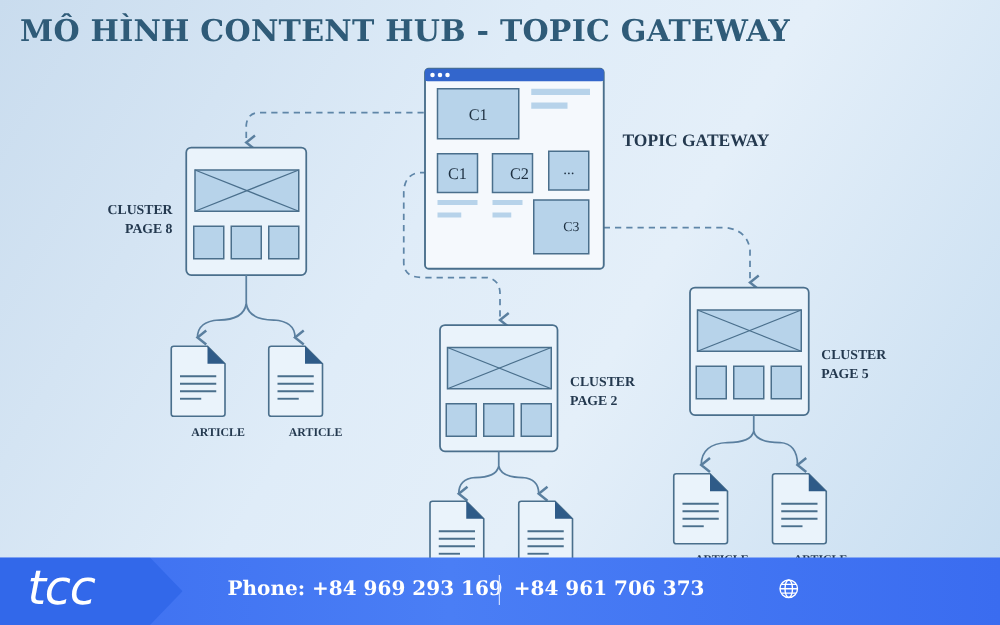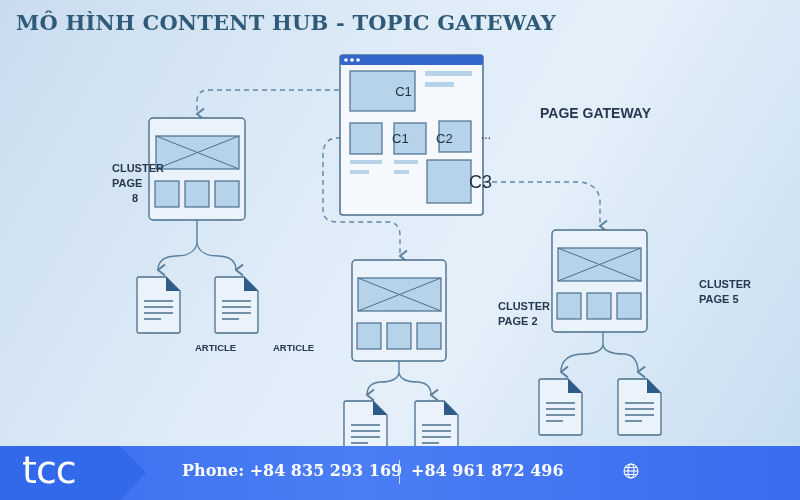--- a/index.html
+++ b/index.html
@@ -4,39 +4,40 @@
 <style>
   * { box-sizing: border-box; margin: 0; padding: 0; }
   body { width: 800px; height: 500px; overflow: hidden; font-family: "DejaVu Sans", sans-serif; }
   .canvas {
     position: relative; width: 800px; height: 500px;
     background: linear-gradient(120deg, #c9dcee 0%, #dfecf8 40%, #e4eff9 60%, #c5dcf0 100%);
     overflow: hidden;
   }
   .title {
     position: absolute; left: 16px; top: 10px;
-    font-family: "DejaVu Serif", serif; font-weight: bold; font-size: 21px;
+    font-family: "DejaVu Serif", serif; font-weight: bold; font-size: 24px;
     color: #2f5b78; letter-spacing: 0.2px;
   }
   svg.diagram { position: absolute; left: 0; top: 0; }
   .lbl {
-    position: absolute; font-family: Liberation Sans, sans-serif; font-weight: bold;
-    color: #24394f; font-size: 11px; line-height: 15px; padding-left: 42px;
+    position: absolute; font-family: Liberation Serif, serif; font-weight: bold;
+    color: #24394f; font-size: 11px; line-height: 15px;
   }
   .gw-label { font-size: 14px; }
   .art { font-size: 9.5px; margin-left: 19px; }
   .footer {
     position: absolute; left: 0; top: 446px; width: 800px; height: 54px;
     background: linear-gradient(90deg, #3c6ef0 0%, #4a7ef5 45%, #3a6cf0 100%);
     display: flex; align-items: center;
   }
   .logo {
     position: absolute; left: 0; top: 0; height: 54px; width: 150px;
     background: #3268ea;
     clip-path: polygon(0 0, 120px 0, 146px 27px, 120px 54px, 0 54px);
+    font-style: italic;
   }
   .logo span {
     position: absolute; left: 22px; top: 2px; color: #fff;
     font-family: "DejaVu Sans", sans-serif; font-size: 38px; font-weight: normal; letter-spacing: -1px;
   }
   .ft {
     position: absolute; color: #fff; font-family: "DejaVu Serif", serif;
     font-weight: bold; font-size: 16px; top: 15px;
   }
   .divider { position: absolute; left: 399px; top: 14px; width: 1px; height: 24px; background: #c8d8ff; }
@@ -176,25 +177,25 @@
             <line x1="7" y1="30" x2="36" y2="30"></line>
             <line x1="7" y1="36" x2="36" y2="36"></line>
             <line x1="7" y1="42" x2="24" y2="42"></line>
           </g>
       </g>
     </g>
   </svg>
 
   <div class="lbl" style="left:350px;top:84px;width:65px;text-align:center;font-weight:normal;font-size:13px;color:#1d2f40;">C1</div>
   <div class="lbl" style="left:350px;top:131px;width:32px;text-align:center;font-weight:normal;font-size:13px;color:#1d2f40;">C1</div>
-  <div class="lbl" style="left:394px;top:131px;width:32px;text-align:center;font-weight:normal;font-size:13px;color:#1d2f40;">C2</div>
+  <div class="lbl" style="left:394px;top:131px;width:43px;text-align:center;font-weight:normal;font-size:13px;color:#1d2f40;">C2</div>
   <div class="lbl" style="left:439px;top:128px;width:32px;text-align:center;font-weight:normal;font-size:12px;color:#1d2f40;">...</div>
-  <div class="lbl" style="left:427px;top:175px;width:60px;text-align:center;font-weight:normal;font-size:18px;color:#1d2f40;">C3</div>
-
-  <div class="lbl gw-label" style="left:498px;top:106px;">PAGE GATEWAY</div>
+  <div class="lbl" style="left:427px;top:175px;width:60px;text-align:center;font-weight:normal;font-size:11px;color:#1d2f40;">C3</div>
+
+  <div class="lbl gw-label" style="left:498px;top:106px;">TOPIC GATEWAY</div>
 
   <div class="lbl" style="left:70px;top:161px;width:68px;text-align:right;">
     <div>CLUSTER</div>
     <div>PAGE 8</div>
   </div>
   <div class="lbl" style="left:456px;top:299px;">
     <div>CLUSTER</div>
     <div>PAGE 2</div>
   </div>
   <div class="lbl" style="left:657px;top:277px;">
@@ -204,23 +205,23 @@
 
   <div class="lbl art" style="left:134px;top:340px;">ARTICLE</div>
   <div class="lbl art" style="left:212px;top:340px;">ARTICLE</div>
   <div class="lbl art" style="left:537px;top:441px;">ARTICLE</div>
   <div class="lbl art" style="left:616px;top:441px;">ARTICLE</div>
 
   <div class="footer">
     <div class="logo">
         <span>tcc</span>
       </div>
-    <div class="ft" style="left:182px;">Phone: +84 835 293 169</div>
+    <div class="ft" style="left:182px;">Phone: +84 969 293 169</div>
     <div class="divider"></div>
-    <div class="ft" style="left:411px;">+84 961 872 496</div>
+    <div class="ft" style="left:411px;">+84 961 706 373</div>
     <svg class="globe" width="16" height="16" viewBox="0 0 16 16">
       <g fill="none" stroke="#fff" stroke-width="1.1">
         <circle cx="8" cy="8" r="7"></circle>
         <ellipse cx="8" cy="8" rx="3" ry="7"></ellipse>
         <line x1="1" y1="8" x2="15" y2="8"></line>
         <line x1="2.2" y1="4.5" x2="13.8" y2="4.5"></line>
         <line x1="2.2" y1="11.5" x2="13.8" y2="11.5"></line>
       </g>
     </svg>
   </div>

